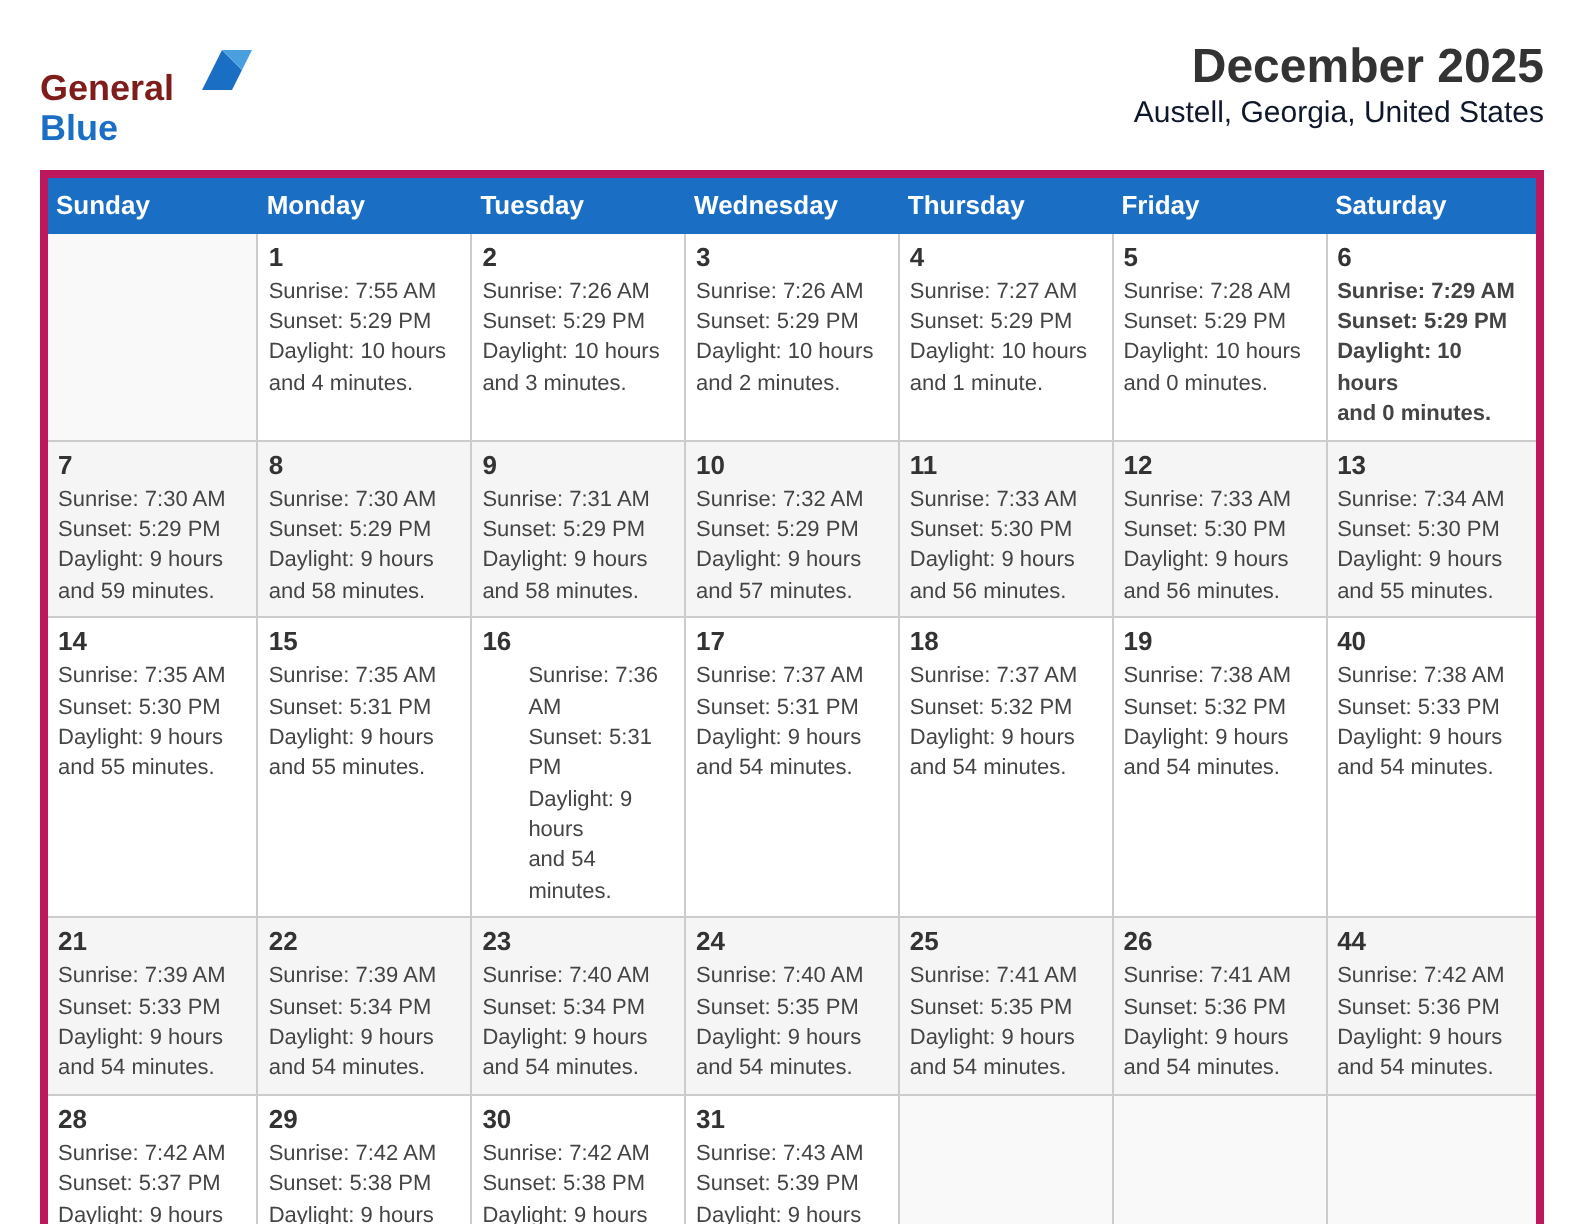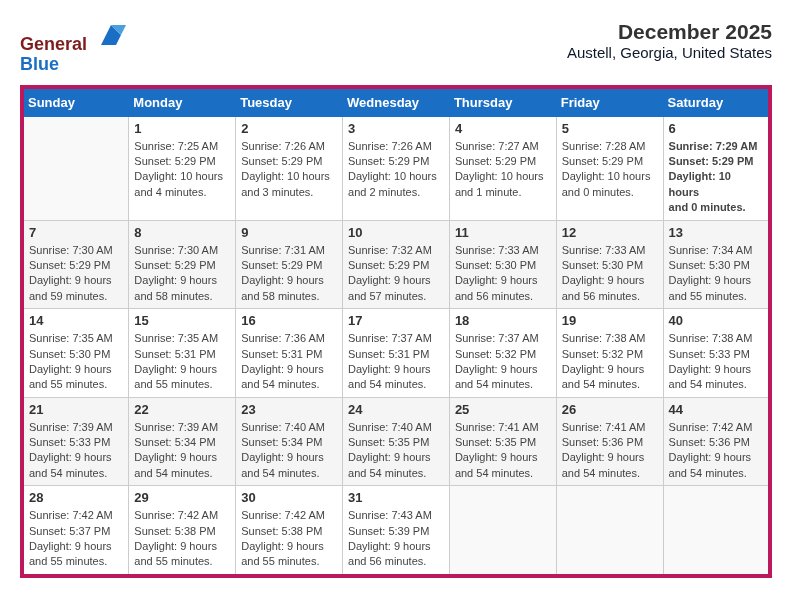--- a/index.html
+++ b/index.html
@@ -31,21 +31,21 @@
     }
     .logo-icon {
       width: 30px;
       height: 30px;
       margin-left: 4px;
     }
     .title-block {
       text-align: right;
     }
     .month-title {
-      font-size: 21px;
+      font-size: 24px;
       font-weight: bold;
       color: #333;
       text-align: right;
     }
     .location {
       font-size: 15px;
       color: #0f172a;
     }
     table {
       width: 100%;
@@ -125,21 +125,21 @@
         <th>Thursday</th>
         <th>Friday</th>
         <th>Saturday</th>
       </tr>
     </thead>
   <tbody id="calendar-body">
   <tr>
         <td class="empty-cell"></td>
         <td>
           <span class="day-number">1</span>
-          <div class="day-info" style="white-space: pre-line;">Sunrise: 7:25 AM
+          <div class="day-info" style="white-space: pre-line;">Sunrise: 7:55 AM
 Sunset: 5:29 PM
 Daylight: 10 hours
 and 4 minutes.</div>
         </td>
         <td>
           <span class="day-number">2</span>
           <div class="day-info" style="white-space: pre-line;">Sunrise: 7:26 AM
 Sunset: 5:29 PM
 Daylight: 10 hours
 and 3 minutes.</div>
@@ -234,21 +234,21 @@
         </td>
         <td>
           <span class="day-number">15</span>
           <div class="day-info" style="white-space: pre-line;">Sunrise: 7:35 AM
 Sunset: 5:31 PM
 Daylight: 9 hours
 and 55 minutes.</div>
         </td>
         <td>
           <span class="day-number">16</span>
-          <div class="day-info" style="white-space: pre-line;">Sunrise: 7:36 AM
+          <div class="day-info" style="white-space: pre-line; margin-left: 23px;">Sunrise: 7:36 AM
 Sunset: 5:31 PM
 Daylight: 9 hours
 and 54 minutes.</div>
         </td>
         <td>
           <span class="day-number">17</span>
           <div class="day-info" style="white-space: pre-line;">Sunrise: 7:37 AM
 Sunset: 5:31 PM
 Daylight: 9 hours
 and 54 minutes.</div>

